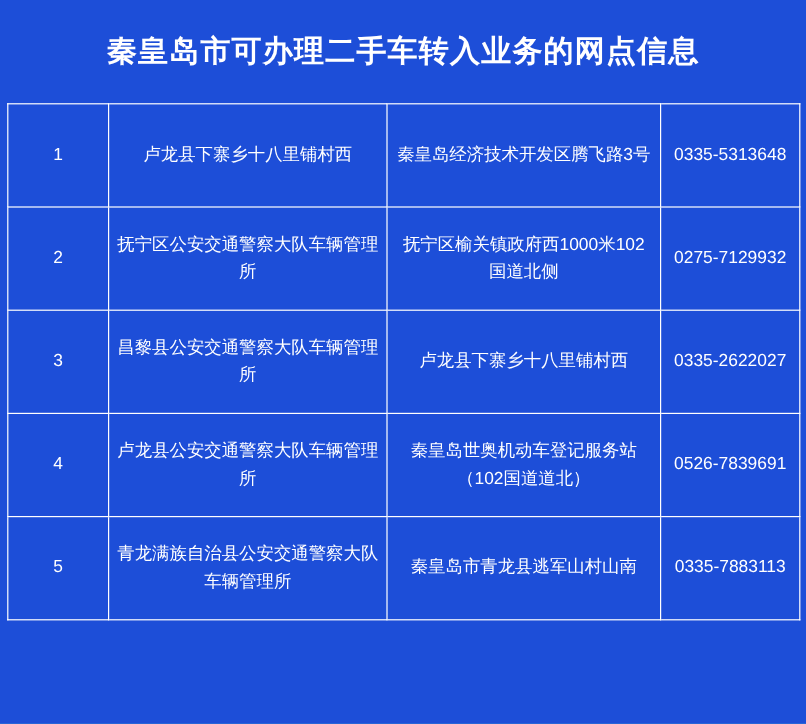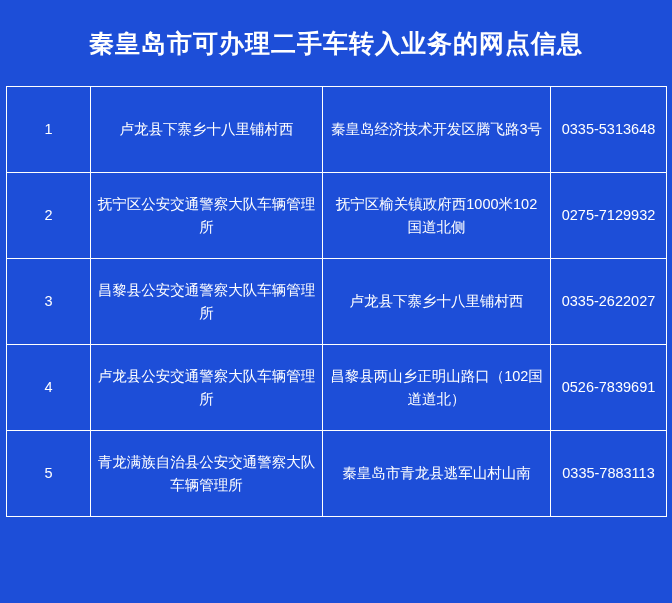--- a/index.html
+++ b/index.html
@@ -113,21 +113,21 @@
         <tr class="body-row">
           <td class="col-idx cell-idx">3</td>
           <td class="col-name cell-name">昌黎县公安交通警察大队车辆管理所</td>
           <td class="col-addr cell-addr">卢龙县下寨乡十八里铺村西</td>
           <td class="col-tel cell-tel">0335-2622027</td>
         </tr>
 
         <tr class="body-row">
           <td class="col-idx cell-idx">4</td>
           <td class="col-name cell-name">卢龙县公安交通警察大队车辆管理所</td>
-          <td class="col-addr cell-addr">昌黎县两山乡正明山路口（102国道道北）</td>
+          <td class="col-addr cell-addr">秦皇岛世奥机动车登记服务站（102国道道北）</td>
           <td class="col-tel cell-tel">0526-7839691</td>
         </tr>
 
         <tr class="body-row">
           <td class="col-idx cell-idx">5</td>
           <td class="col-name cell-name">青龙满族自治县公安交通警察大队车辆管理所</td>
           <td class="col-addr cell-addr">秦皇岛市青龙县逃军山村山南</td>
           <td class="col-tel cell-tel">0335-7883113</td>
         </tr>
       </tbody>

